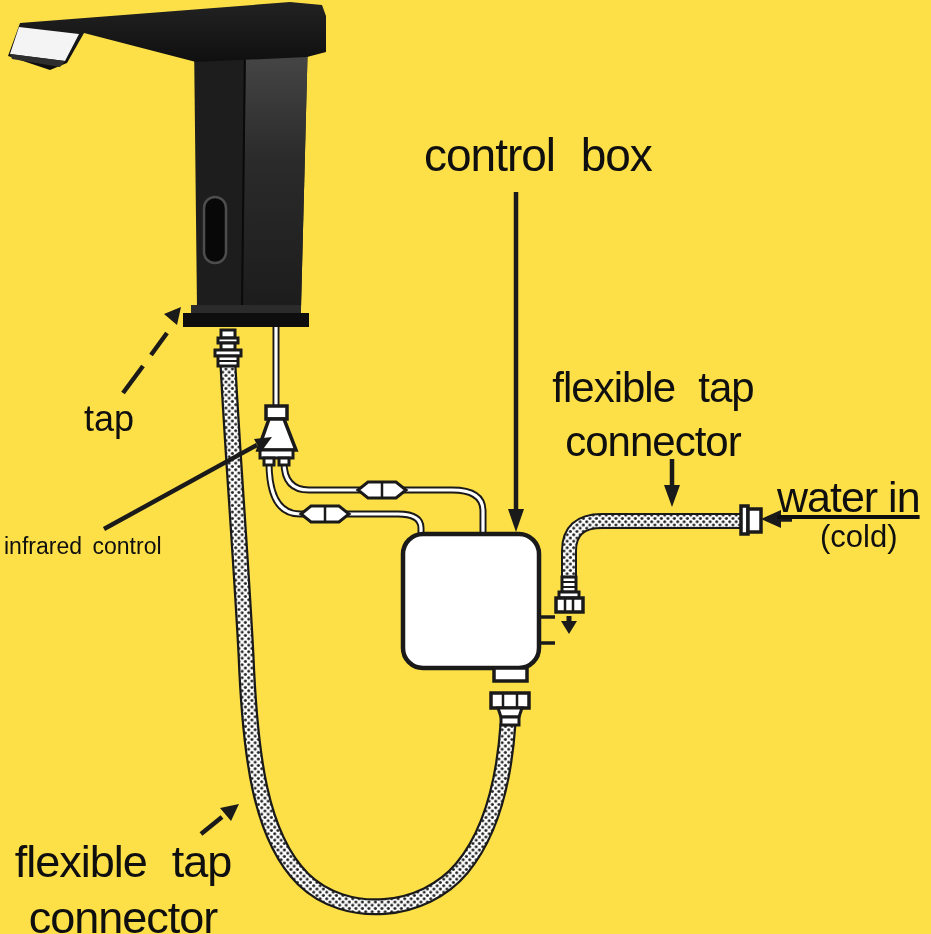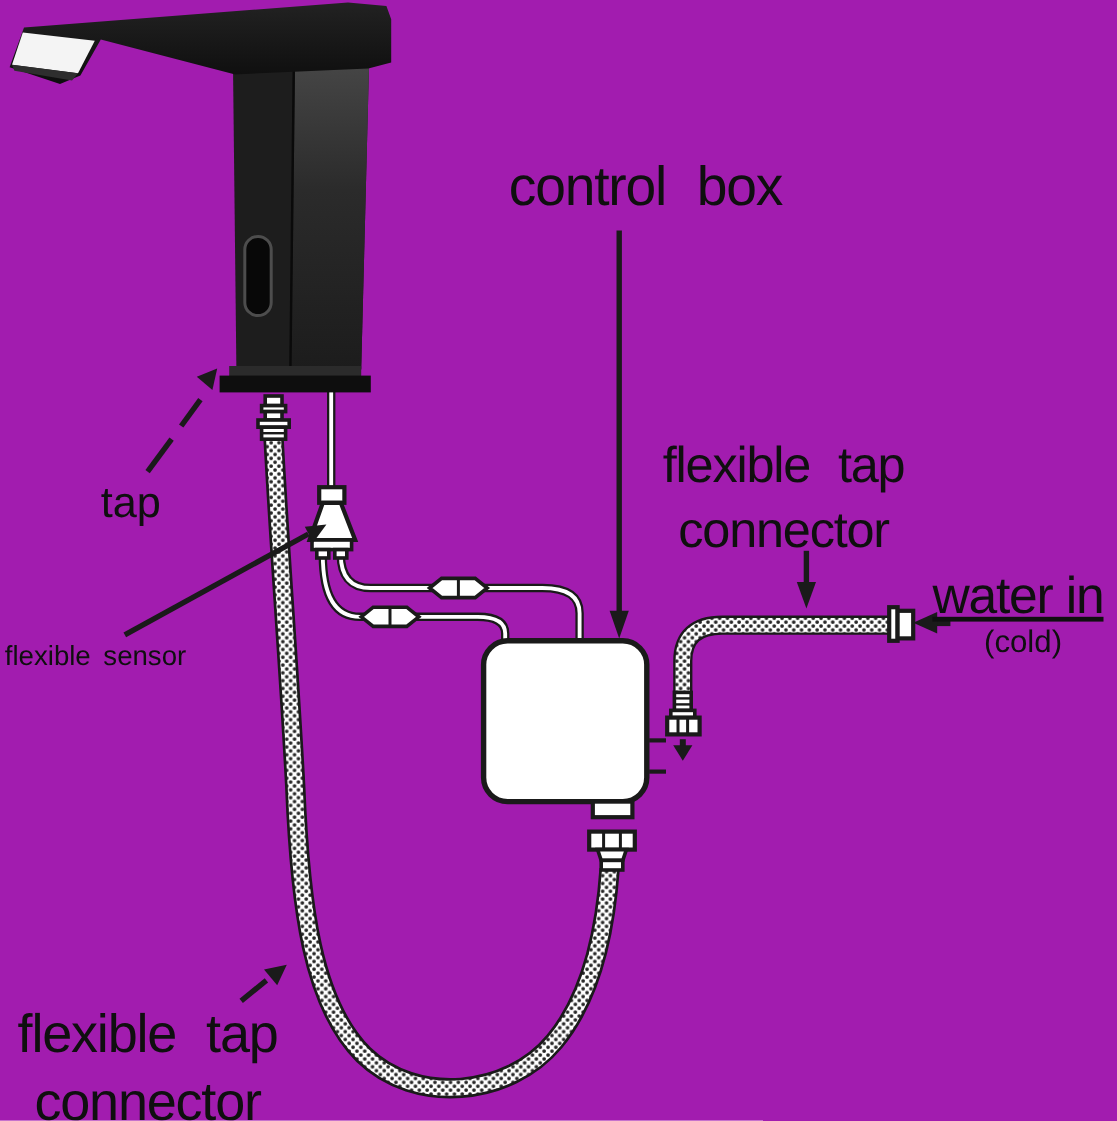--- a/index.html
+++ b/index.html
@@ -1,33 +1,33 @@
 <!DOCTYPE html>
 <html><head>
 <meta charset="utf-8">
 <style>
   html,body{margin:0;padding:0;background:#ffffff;}
   #canvas{
     position:relative;
     width:931px;height:934px;
-    background:#a21caf;
+    background:#fde047;
     overflow:hidden;
     font-family:"Liberation Sans", sans-serif;
     color:#0f0f0f;
   }
   #art{position:absolute;left:0;top:0;z-index:1;}
   .label{position:absolute;z-index:2;color:#0f0f0f;white-space:nowrap;}
   .ws-wide{word-spacing:0.30em;}
   .ws-med{word-spacing:0.18em;}
   #control-box-label{left:424px;top:128px;font-size:46px;letter-spacing:-1px;}
   #tap-label{left:84px;top:398px;font-size:36px;}
   #infrared-label{left:4px;top:533px;font-size:23px;line-height:27px;white-space:normal;width:260px;}
   #flex-right-label{left:533px;top:361px;width:240px;text-align:center;font-size:42px;line-height:54px;letter-spacing:-1px;}
   #water-in-label{left:777px;top:473px;font-size:43px;letter-spacing:-1px;text-decoration:underline;}
-  #cold-label{left:820px;top:519px;font-size:26px;}
+  #cold-label{left:820px;top:519px;font-size:31px;}
   #flex-bottom-label{left:2px;top:834px;width:242px;text-align:center;font-size:45px;line-height:56px;letter-spacing:-1px;}
 </style>
 </head>
 <body>
 
 <div id="canvas">
 
   <svg id="art" width="931" height="934" viewBox="0 0 931 934" xmlns="http://www.w3.org/2000/svg">
 
     <defs>
@@ -182,21 +182,21 @@
       <rect x="191" y="305" width="110" height="10" fill="#2b2b2b"></rect>
       <rect x="183" y="313" width="126" height="14" fill="#0e0e0e"></rect>
     </g>
   </svg>
 
   <div class="label ws-wide" id="control-box-label">control box</div>
 
   <div class="label" id="tap-label">tap</div>
 
   <div class="label ws-med" id="infrared-label">
-    <div>flexible sensor</div>
+    <div>infrared control</div>
   </div>
 
   <div class="label ws-wide" id="flex-right-label">
     <div>flexible tap</div>
     <div>connector</div>
   </div>
 
   <div class="label" id="water-in-label">water in</div>
 
   <div class="label" id="cold-label">(cold)</div>

